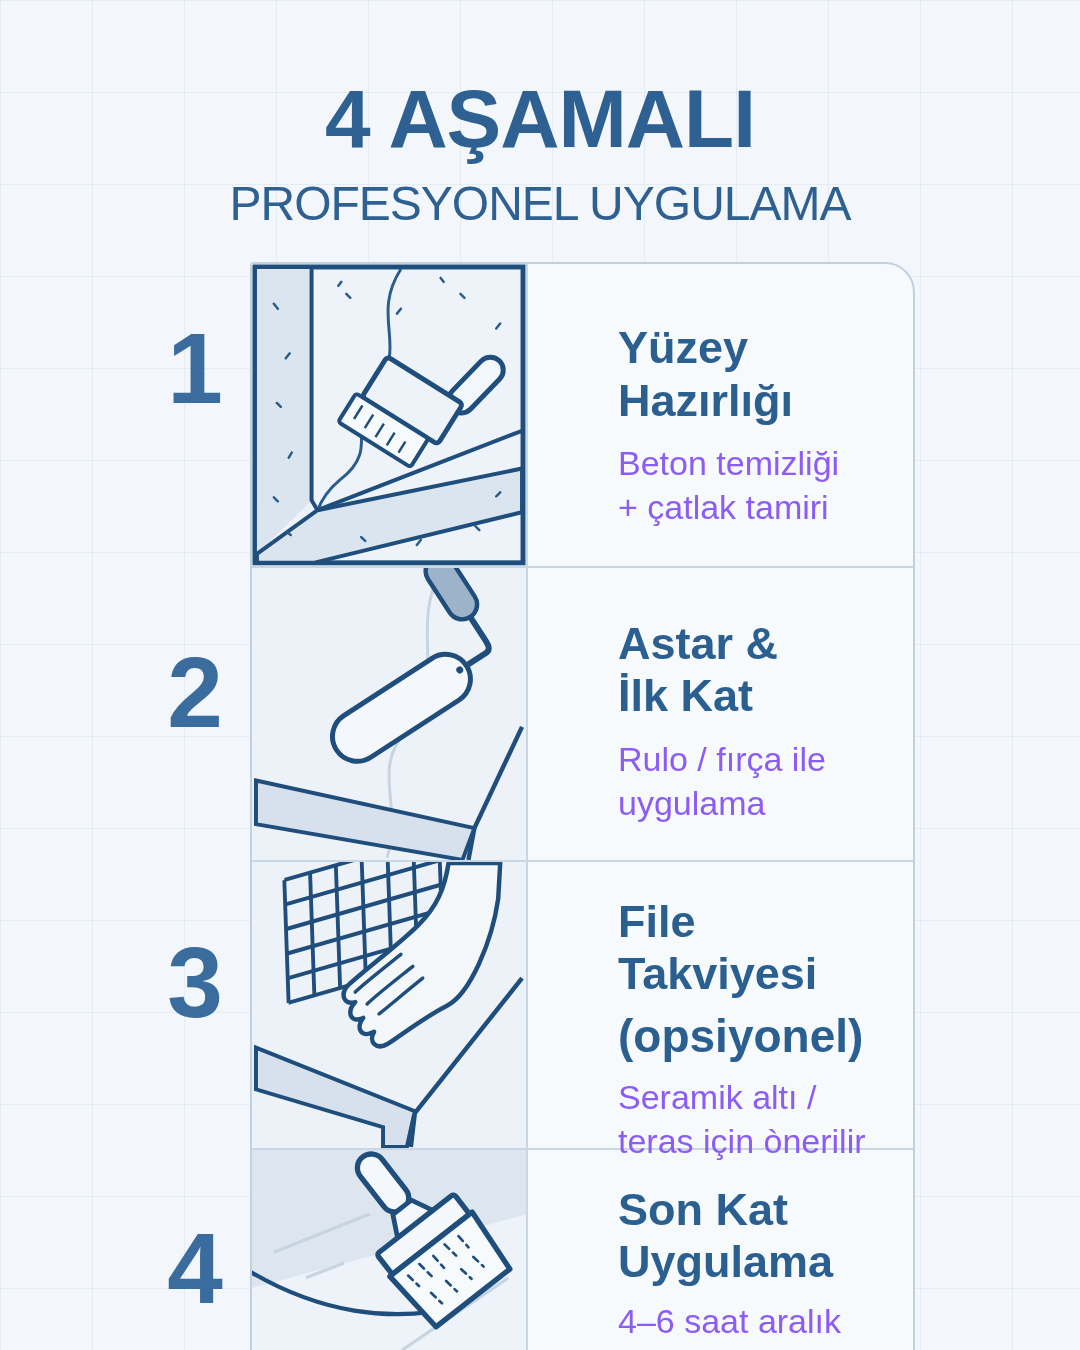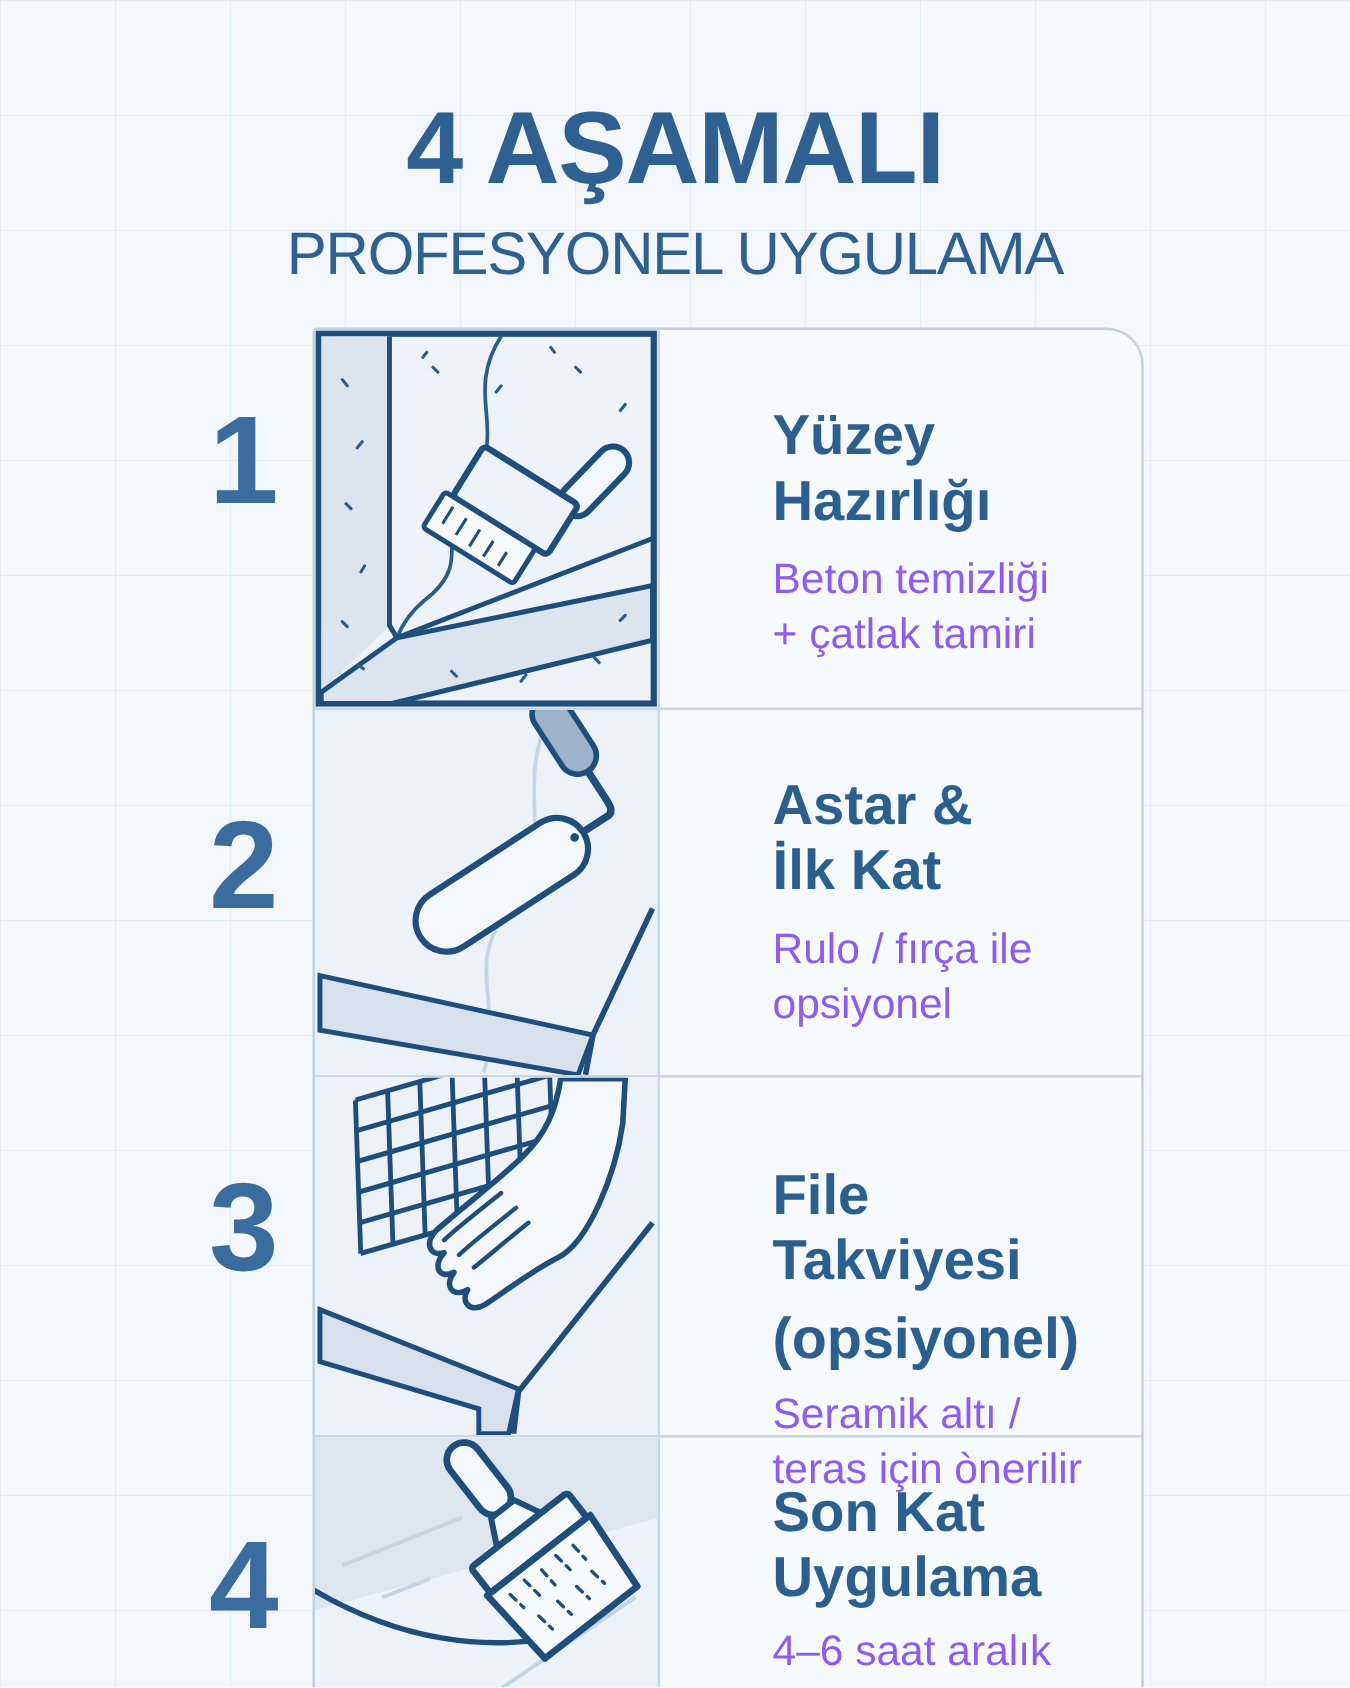--- a/index.html
+++ b/index.html
@@ -32,21 +32,21 @@
   .row{display:flex;border-bottom:2px solid #c9d6e3;}
   .row.r4{border-bottom:none;flex:1;}
   .r1{height:302px}.r2{height:294px}.r3{height:286px}
   .cell-ill{width:276px;flex:none;border-right:2px solid #c9d6e3;box-sizing:border-box;
             position:relative;background:#edf2f8;overflow:hidden;}
   .r1 .cell-ill{background:transparent;}
   .cell-ill svg{display:block;width:100%;height:100%;}
   .cell-text{flex:1;box-sizing:border-box;padding-left:90px;padding-right:18px;}
   .r1 .cell-text{padding-top:58px}
   .r2 .cell-text{padding-top:50px}
-  .r3 .cell-text{padding-top:68px}
+  .r3 .cell-text{padding-top:34px}
   .r4 .cell-text{padding-top:34px}
   .h{font-size:45px;font-weight:700;color:#2a5f90;line-height:1.17;white-space:pre-line;}
   .sub{font-size:46px;font-weight:700;color:#2a5f90;margin-top:8px;}
   .d{font-size:34px;font-weight:400;color:#8b5cf6;line-height:1.3;white-space:pre-line;margin-top:14px;}
   .r3 .d{margin-top:12px;}
   .r4 .d{margin-top:10px;}
   .partial{font-size:34px;font-weight:400;color:#2f618f;margin-top:4px;white-space:nowrap;}
 </style>
 </head>
 <body>
@@ -103,21 +103,21 @@
             <circle cx="220" cy="141" r="3.5" fill="#1f4e7c"></circle>
             <path d="M230,141 L252,141 C258,141 258,134 258,128 L258,100" stroke="#1f4e7c" stroke-width="6" fill="none"></path>
             <rect x="243" y="32" width="30" height="70" rx="15" fill="#9db3c9" stroke="#1f4e7c" stroke-width="4.5"></rect>
           </g>
         </svg>
       </div>
       <div class="cell-text">
         <div class="h">Astar &amp;
 İlk Kat</div>
         <div class="d">Rulo / fırça ile
-opsiyonel</div>
+uygulama</div>
       </div>
     </div>
 
     <div class="row r3">
       <div class="cell-ill">
         <svg viewBox="0 0 276 286">
           <rect width="276" height="286" fill="#ecf2f8"></rect>
           <path d="M272,116 L164,252 L160,286" stroke="#1f4e7c" stroke-width="4.5" fill="none"></path>
           <polygon points="4,186 164,250 156,286 132,286 132,266 4,228" fill="#d7e1ee" stroke="#1f4e7c" stroke-width="4"></polygon>
           <g transform="translate(36,116) rotate(-16) skewX(-14)" stroke="#1f4e7c" stroke-width="4" fill="none">

